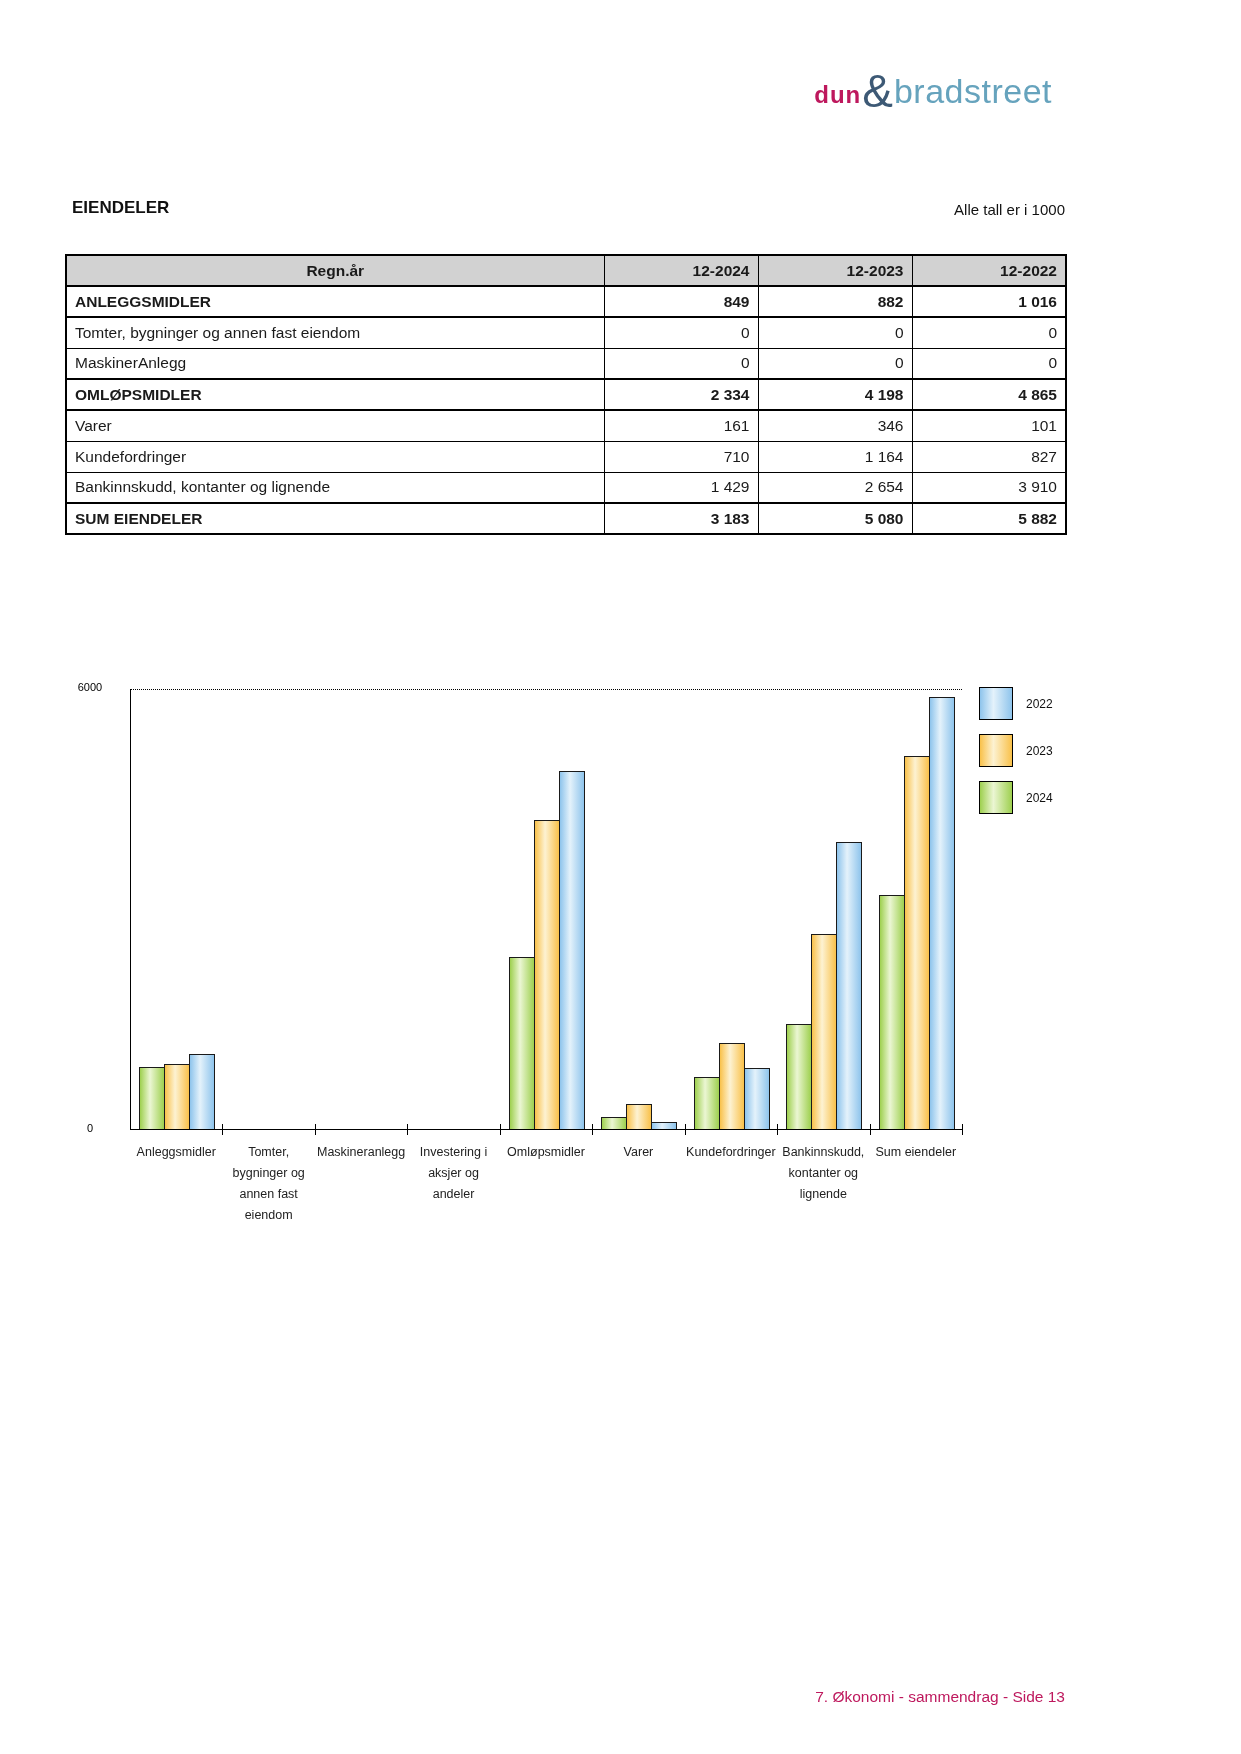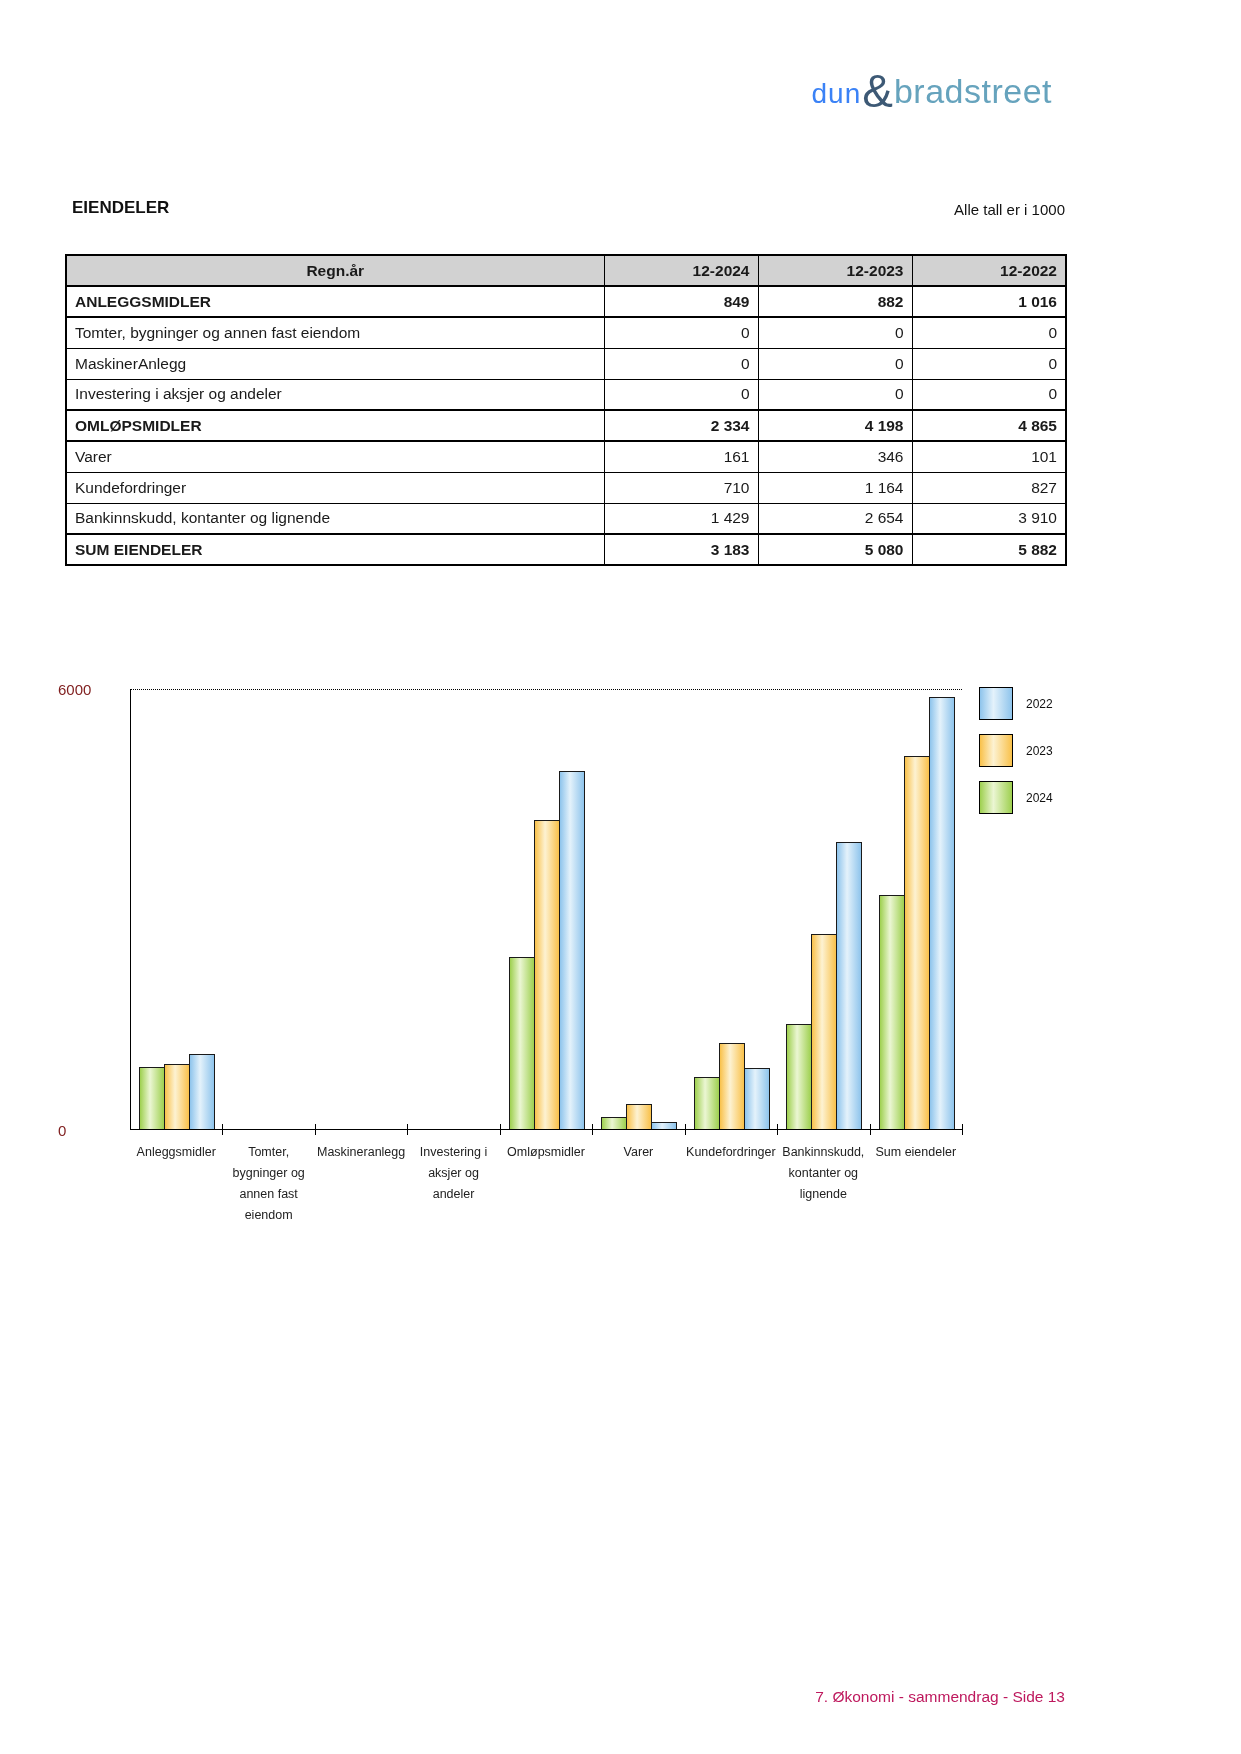--- a/index.html
+++ b/index.html
@@ -11,21 +11,21 @@
     font-family: "Liberation Sans", sans-serif;
     color: #1a1a1a;
     overflow: hidden;
   }
 
   
   .logo {
     position: absolute; top: 64px; right: 189px;
     white-space: nowrap; line-height: 46px;
   }
-  .logo-dun  { font-size: 28px; color: #3b82f6; font-weight: 400; letter-spacing: 1px; }
+  .logo-dun  { font-size: 24px; color: #be185d; font-weight: 700; letter-spacing: 1px; }
   .logo-amp  { font-size: 46px; color: #3d5975; font-weight: 400; margin: 0 1px; position: relative; top: 4px; }
   .logo-brad { font-size: 34px; color: #66a3bd; font-weight: 400; letter-spacing: 0.5px; }
 
   
   .section-title {
     position: absolute; left: 72px; top: 198px;
     font-size: 17px; font-weight: bold; color: #111;
   }
   .units-note {
     position: absolute; right: 176px; top: 201px;
@@ -80,21 +80,21 @@
     border: 1px solid #1a1a1a;
     border-bottom: none;
   }
   .bar + .bar { margin-left: -1px; }
   .x-tick {
     position: absolute; width: 1px; height: 11px; bottom: -6px;
     background: #000;
   }
   .ylabel {
     position: absolute; left: 58px; width: 64px;
-    text-align: left; font-size: 15px; color: #7f1d1d;
+    text-align: center; font-size: 11px; color: #000000;
   }
   #ylabel-top { top: 681px; }
   #ylabel-bottom { top: 1122px; }
 
   #xlabels {
     position: absolute; left: 130px; top: 1142px; width: 832px;
     font-size: 12.5px; color: #222;
   }
   .x-cat {
     position: absolute; top: 0; text-align: center; line-height: 21px;
@@ -149,26 +149,20 @@
         <td class="num">1 016</td>
       </tr>
       <tr>
         <td>Tomter, bygninger og annen fast eiendom</td>
         <td class="num">0</td>
         <td class="num">0</td>
         <td class="num">0</td>
       </tr>
       <tr>
         <td>MaskinerAnlegg</td>
-        <td class="num">0</td>
-        <td class="num">0</td>
-        <td class="num">0</td>
-      </tr>
-      <tr>
-        <td>Investering i aksjer og andeler</td>
         <td class="num">0</td>
         <td class="num">0</td>
         <td class="num">0</td>
       </tr>
       <tr class="bold">
         <td>OMLØPSMIDLER</td>
         <td class="num">2 334</td>
         <td class="num">4 198</td>
         <td class="num">4 865</td>
       </tr>

